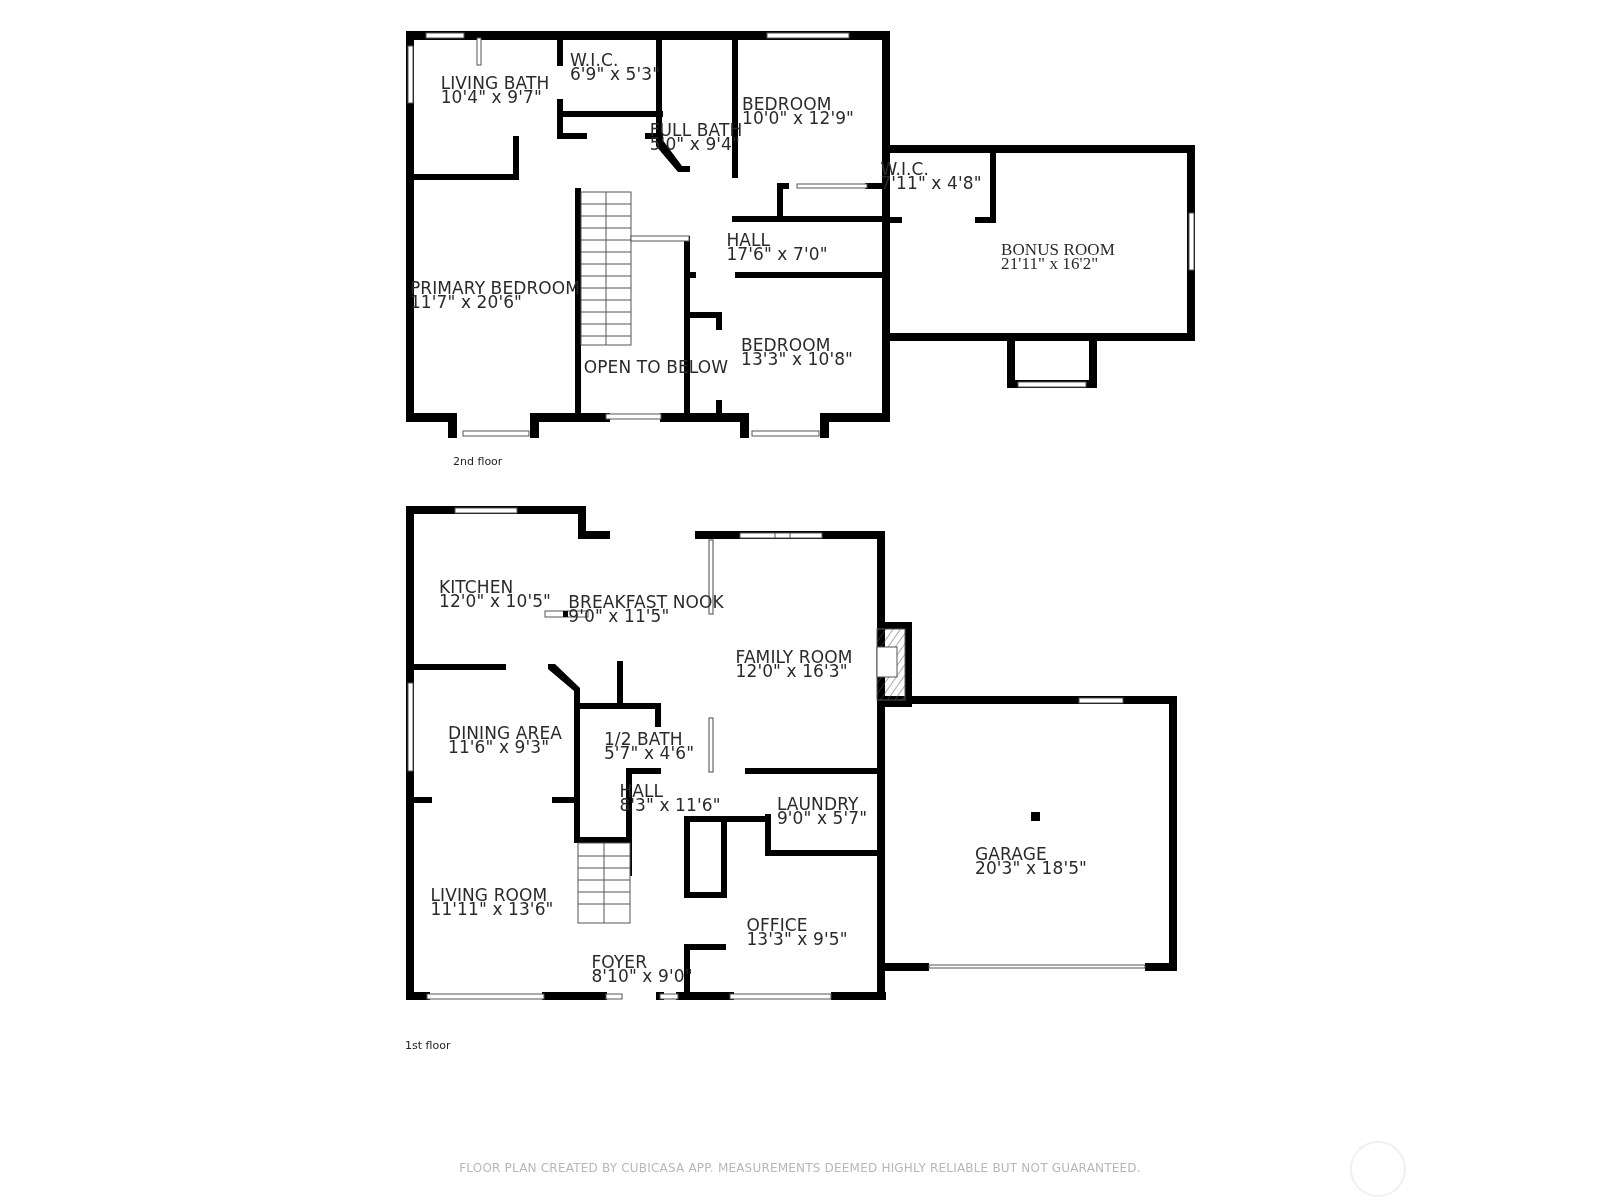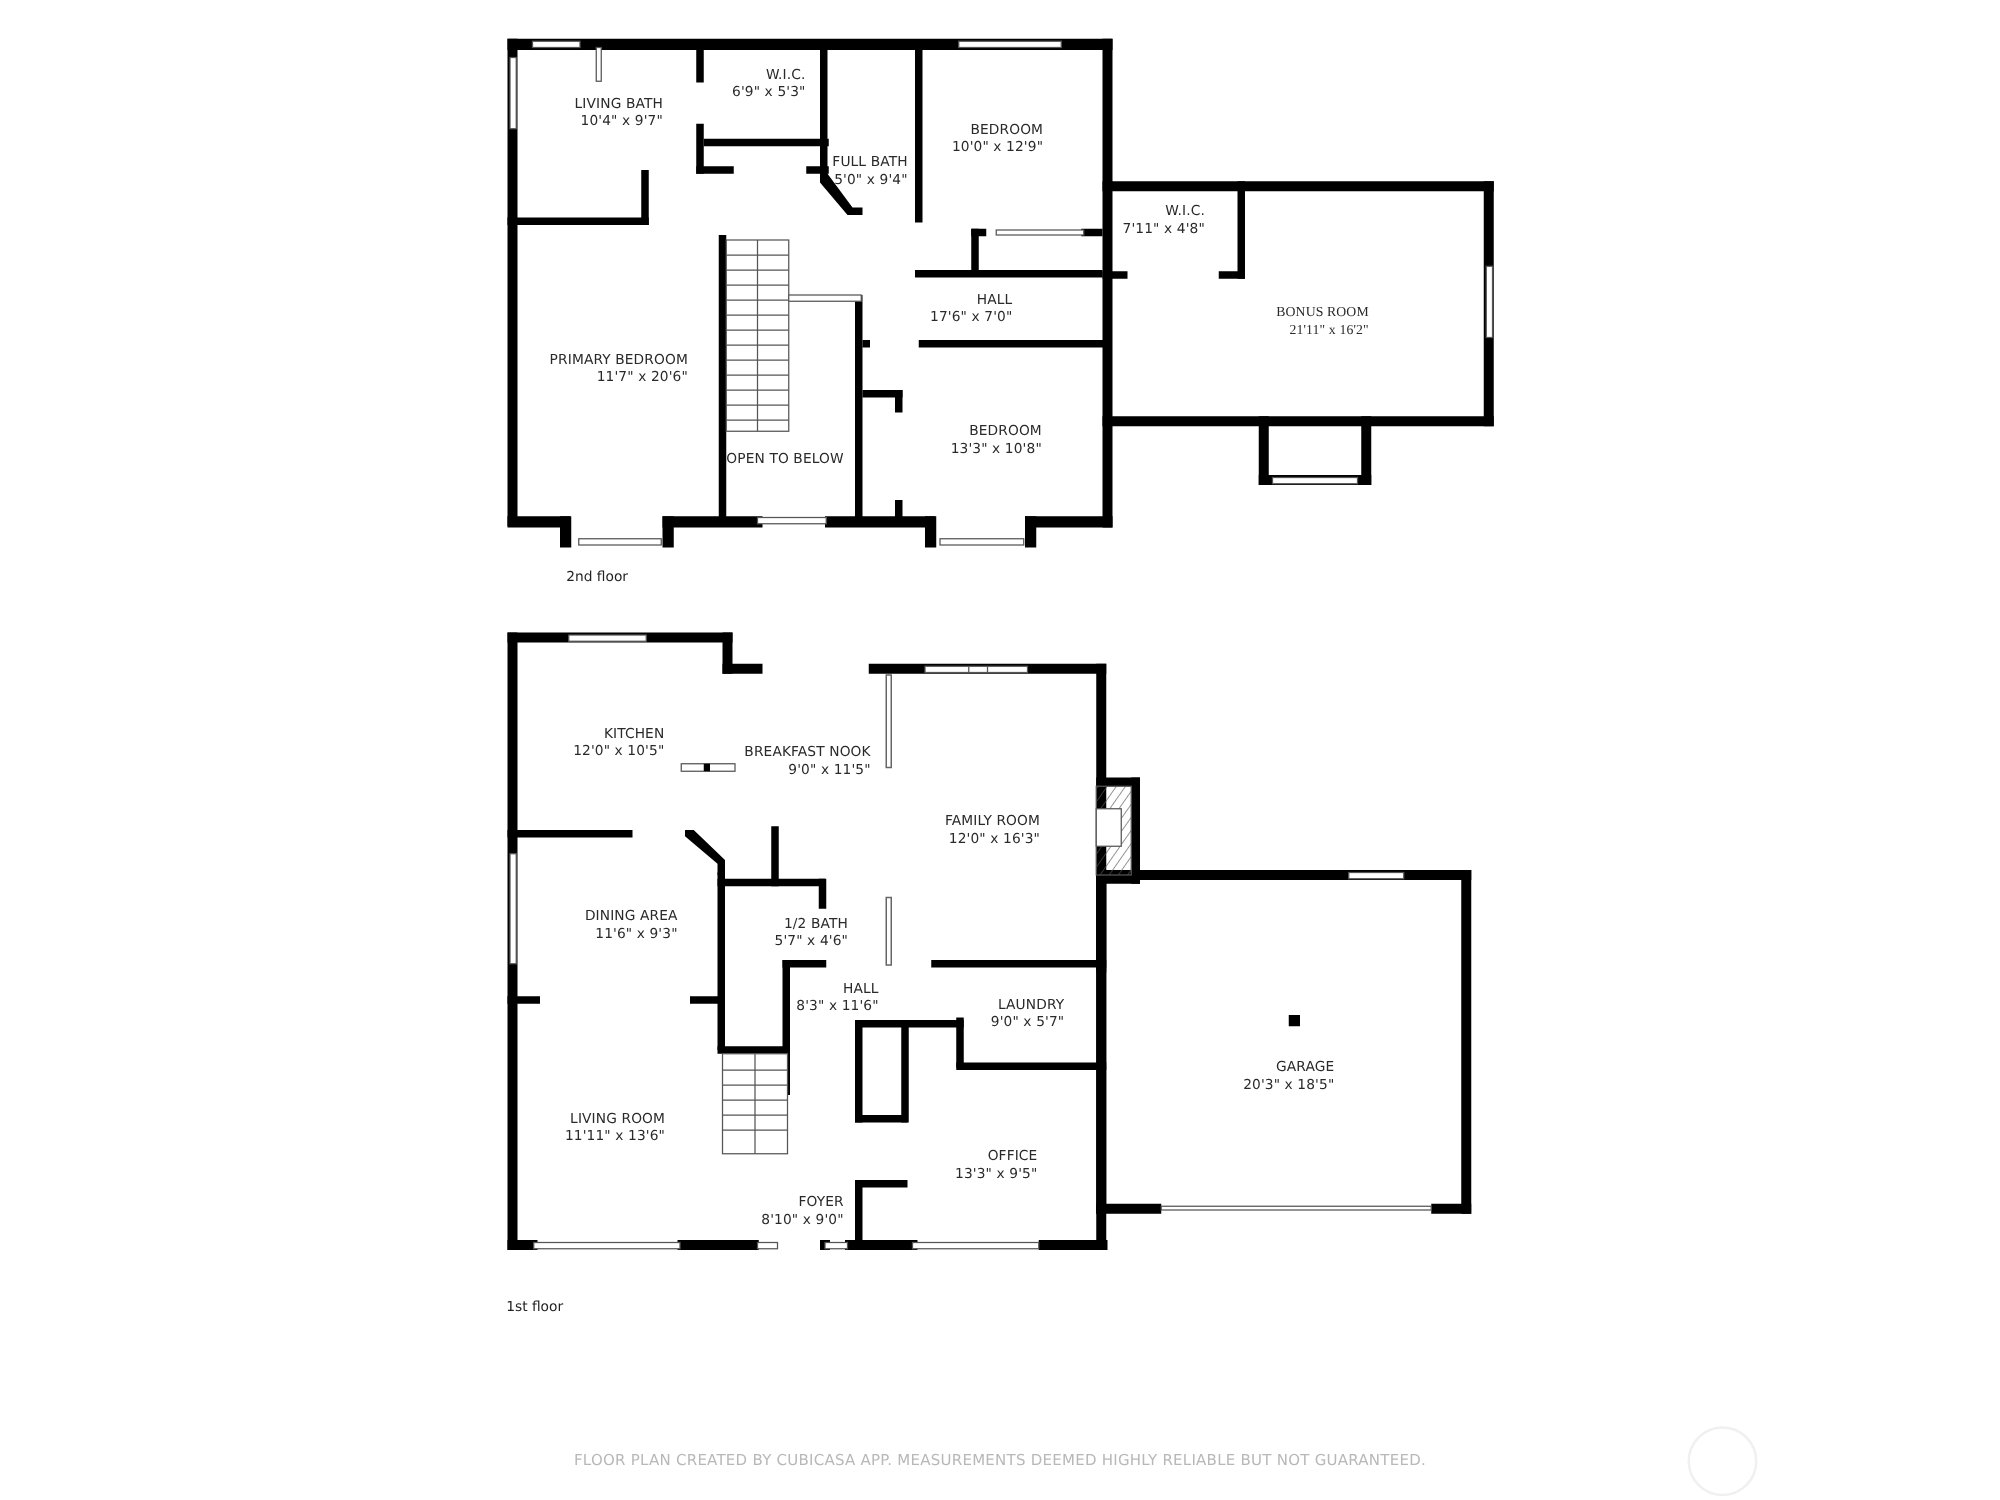--- a/index.html
+++ b/index.html
@@ -3,21 +3,21 @@
 <meta charset="utf-8">
 <style>
   html, body { margin: 0; padding: 0; background: #ffffff; }
   body { width: 1600px; height: 1200px; position: relative; overflow: hidden;
          font-family: "DejaVu Sans", "Liberation Sans", sans-serif; color: #222; }
   svg#plan { position: absolute; left: 0; top: 0; }
   .wall { fill: #000; }
   .win { fill: #fff; stroke: #555; stroke-width: 1; }
   .thin { stroke: #666; stroke-width: 1.2; fill: #fff; }
   .stair { stroke: #555; stroke-width: 1; fill: #fff; }
-  .room-label { position: absolute; text-align: right; font-size: 11px; line-height: 14px;
+  .room-label { position: absolute; text-align: left; font-size: 17px; line-height: 14px;
                 color: #2a2a2a; transform: translateX(-50%); white-space: nowrap; letter-spacing: 0.1px; }
   .floor-label { position: absolute; font-size: 11px; color: #222; }
   .footer-note { position: absolute; left: 0; width: 1600px; top: 1161px; text-align: center;
                  font-size: 12px; color: #b8b8b8; letter-spacing: 0.2px; }
   .circle-mark { position: absolute; left: 1350px; top: 1141px; width: 52px; height: 52px;
                  border: 2px solid #f0f0f0; border-radius: 50%; }
 </style>
 </head>
 <body>
 
@@ -232,21 +232,21 @@
     <div>17'6" x 7'0"</div>
   </div>
   <div class="room-label" style="left:1058px;top:243px;font-family:Liberation Serif, serif;">
     <div>BONUS ROOM</div>
     <div>21'11" x 16'2"</div>
   </div>
   <div class="room-label" style="left:495px;top:281px;">
     <div>PRIMARY BEDROOM</div>
     <div>11'7" x 20'6"</div>
   </div>
-  <div class="room-label" style="left:628px;top:360px;">
+  <div class="room-label" style="left:656px;top:360px;">
     <div>OPEN TO BELOW</div>
   </div>
   <div class="room-label" style="left:797px;top:338px;">
     <div>BEDROOM</div>
     <div>13'3" x 10'8"</div>
   </div>
   <div class="floor-label" style="left:405px;top:455px;margin-left:48px;">2nd floor</div>
 </div>
 
 <div>

